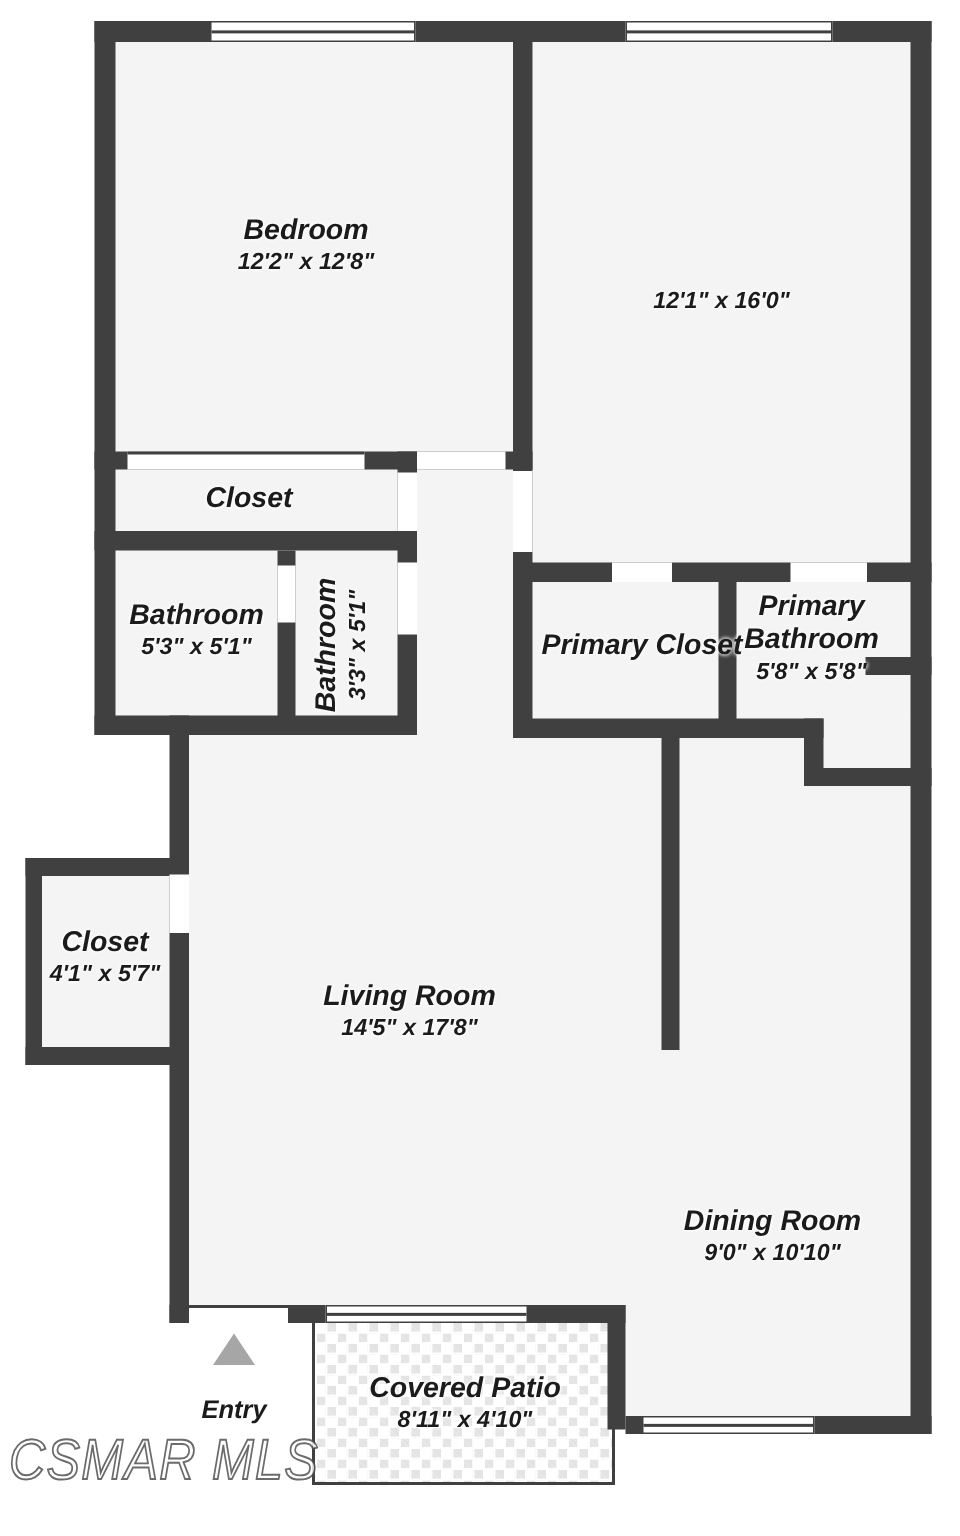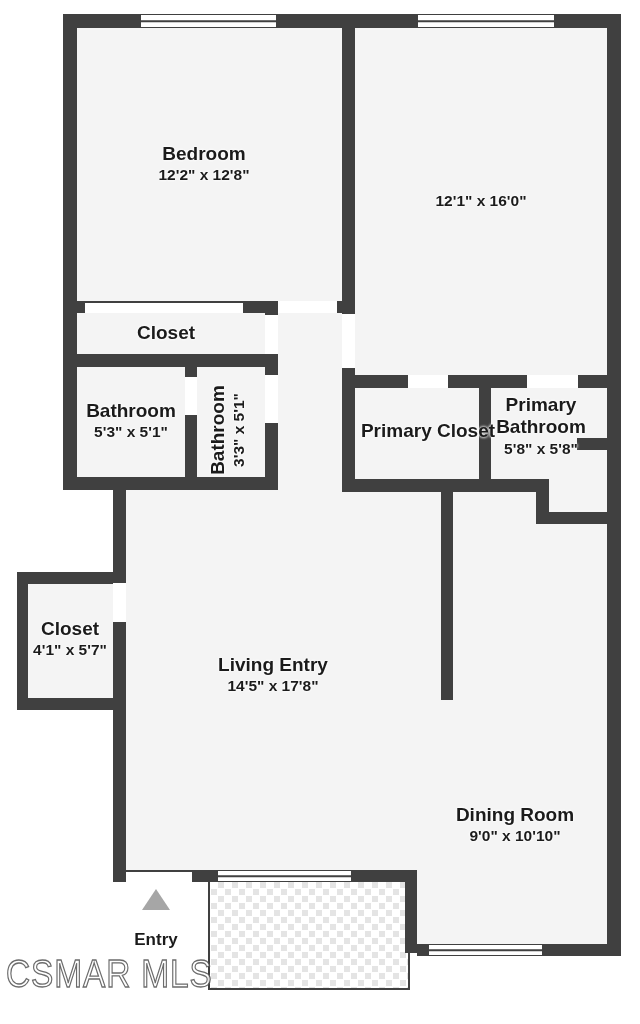--- a/index.html
+++ b/index.html
@@ -1,17 +1,17 @@
 <!DOCTYPE html>
 <html><head>
 <meta charset="utf-8">
 <style>
   html,body{margin:0;padding:0;background:#fff;}
   .plan{position:relative;width:640px;height:1024px;background:#fff;overflow:hidden;
-        font-family:"Liberation Sans",sans-serif;}
+        font-family:"Liberation Sans",sans-serif;font-style:italic;}
   .floor{position:absolute;background:#f4f4f4;}
   .wall{position:absolute;background:#404040;}
   .door{position:absolute;background:#ffffff;}
   .track{position:absolute;background:#ffffff;border-top:2px solid #404040;box-sizing:border-box;}
   .window{position:absolute;background:#ffffff;border:1.5px solid #404040;box-sizing:border-box;}
   .window::after{content:"";position:absolute;left:0;right:0;top:50%;transform:translateY(-50%);
         height:1.5px;background:#404040;}
   .patio{position:absolute;left:208px;top:880px;width:202px;height:110px;box-sizing:border-box;
         border:2px solid #404040;background-color:#fff;
         background-image:
@@ -115,26 +115,30 @@
   </div>
   <div class="room-label wrap" style="left:541px;top:426px;">
     <div class="rname">Primary Bathroom</div>
     <div class="rdims">5'8" x 5'8"</div>
   </div>
   <div class="room-label" style="left:70px;top:639px;">
     <div class="rname">Closet</div>
     <div class="rdims">4'1" x 5'7"</div>
   </div>
   <div class="room-label" style="left:273px;top:675px;">
-    <div class="rname">Living Entry</div>
+    <div class="rname">Living Room</div>
     <div class="rdims">14'5" x 17'8"</div>
   </div>
   <div class="room-label" style="left:515px;top:825px;">
     <div class="rname">Dining Room</div>
     <div class="rdims">9'0" x 10'10"</div>
+  </div>
+  <div class="room-label" style="left:310px;top:936px;">
+    <div class="rname">Covered Patio</div>
+    <div class="rdims">8'11" x 4'10"</div>
   </div>
 
   <div class="entry-arrow"></div>
   <div class="entry-label">Entry</div>
 
   <div class="watermark">CSMAR MLS</div>
 
 </div>
 
 </body></html>

